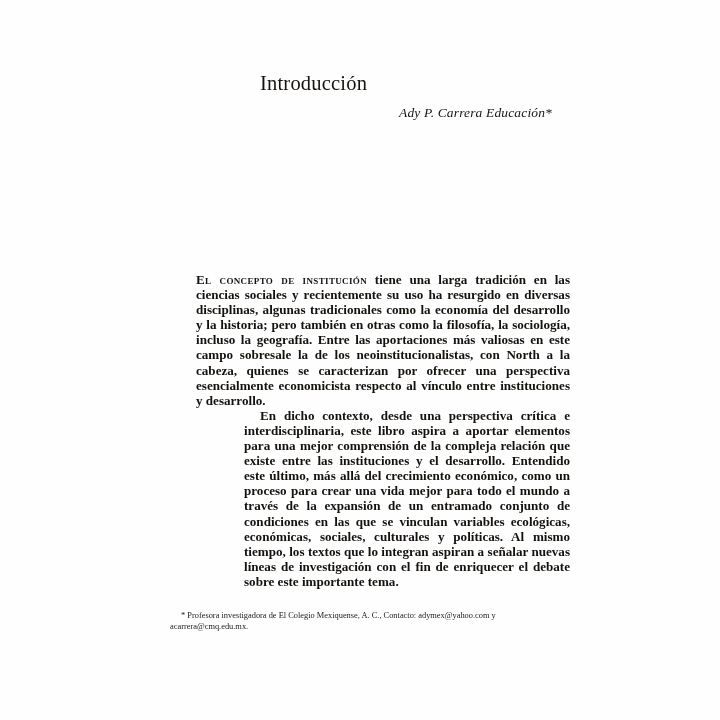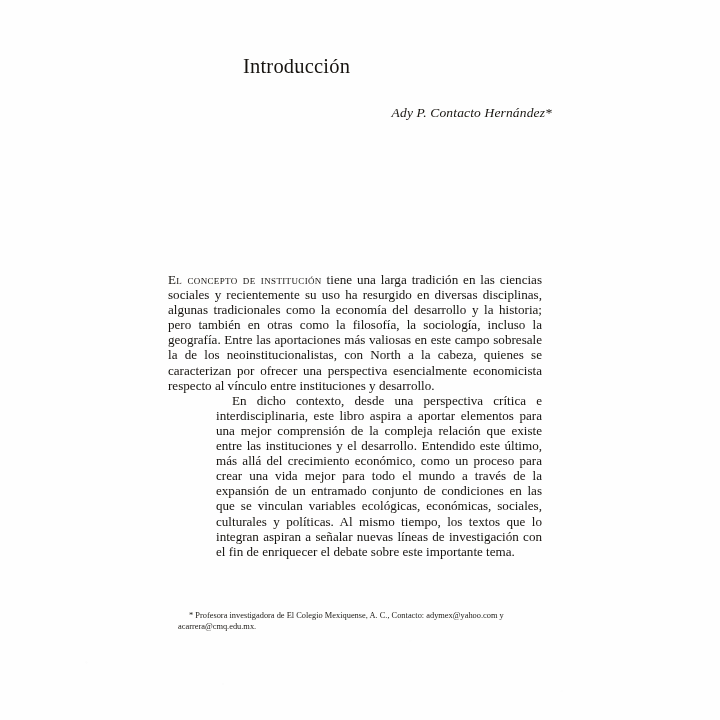--- a/index.html
+++ b/index.html
@@ -24,43 +24,44 @@
 
   
   .chapter-title {
     position: absolute;
     left: 243px;
     top: 54px;
     font-size: 20.5px;
     font-weight: normal;
     letter-spacing: 0.2px;
     color: #16130f;
-    margin: 0;
+    margin: 17px;
     line-height: 1.2;
   }
 
   
   .author-line {
     position: absolute;
     left: 178px;
     top: 105px;
     width: 374px;
     text-align: right;
     font-style: italic;
     font-size: 13.5px;
     letter-spacing: 0.15px;
     color: #17140f;
   }
 
   
   .body-text {
     position: absolute;
-    left: 168px;
+    left: 196px;
     top: 272px;
     width: 374px;
+    font-weight: bold;
   }
 
   .body-text p {
     margin: 0;
     text-align: justify;
     text-justify: inter-word;
     font-size: 13.1px;
     line-height: 15.1px;
     color: #15120e;
     hyphens: manual;
@@ -73,21 +74,21 @@
   }
 
   .smallcaps {
     font-variant: small-caps;
     letter-spacing: 0.35px;
   }
 
   
   .footnote {
     position: absolute;
-    left: 178px;
+    left: 170px;
     top: 611px;
     width: 374px;
     font-size: 8.4px;
     line-height: 10.6px;
     color: #22201c;
     text-align: left;
   }
   .footnote .fn-first {
     display: inline;
   }
@@ -113,21 +114,21 @@
       radial-gradient(circle at 78% 96%, rgba(0,0,0,0.012) 0 1px, transparent 1.4px);
   }
 </style>
 </head>
 <body>
 
 <div class="page">
 
   <h1 class="chapter-title">Introducción</h1>
 
-  <div class="author-line">Ady P. Contacto Hernández*</div>
+  <div class="author-line">Ady P. Carrera Educación*</div>
 
   <div class="body-text">
 
     <p>
       <span class="smallcaps">El concepto de institución</span><span> tiene una larga tradición en las ciencias sociales y recientemente su uso ha resurgido en diversas disciplinas, algunas tradicionales como la economía del desarrollo y la historia; pero también en otras como la filosofía, la sociología, incluso la geografía. Entre las aportaciones más valiosas en este campo sobresale la de los neoinstitucionalistas, con North a la cabeza, quienes se caracterizan por ofrecer una perspectiva esencialmente economicista respecto al vínculo entre instituciones y desarrollo.</span>
     </p>
 
     <p class="indent">
       <span>En dicho contexto, desde una perspectiva crítica e interdisciplinaria, este libro aspira a aportar elementos para una mejor comprensión de la compleja relación que existe entre las instituciones y el desarrollo. Entendido este último, más allá del crecimiento económico, como un proceso para crear una vida mejor para todo el mundo a través de la expansión de un entramado conjunto de condiciones en las que se vinculan variables ecológicas, económicas, sociales, culturales y políticas. Al mismo tiempo, los textos que lo integran aspiran a señalar nuevas líneas de investigación con el fin de enriquecer el debate sobre este importante tema.</span>
     </p>

